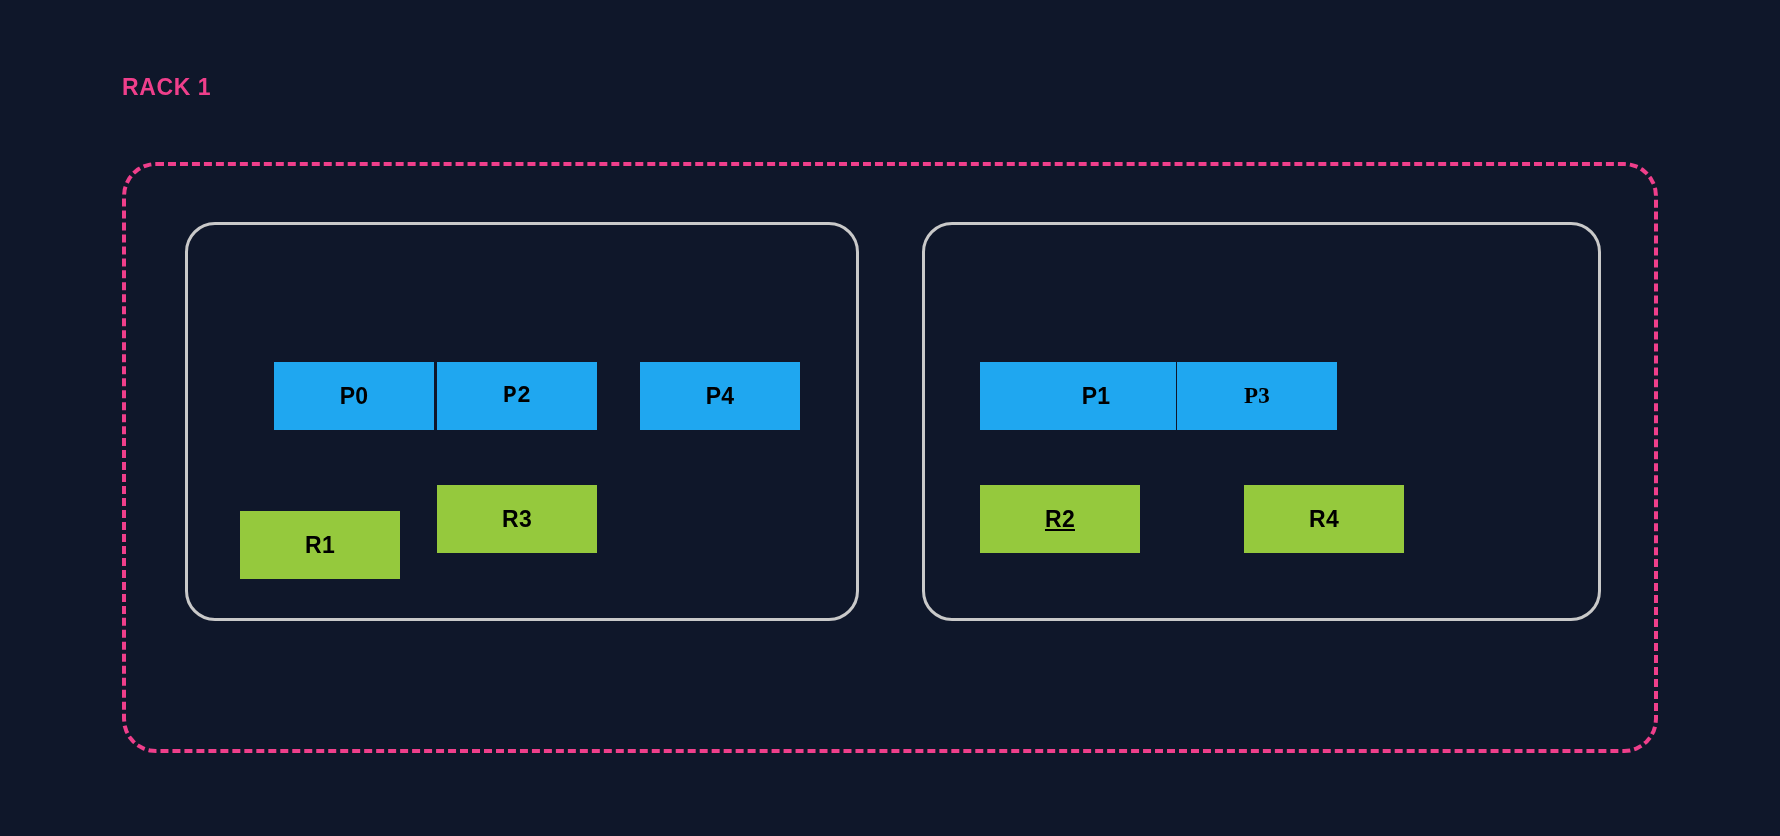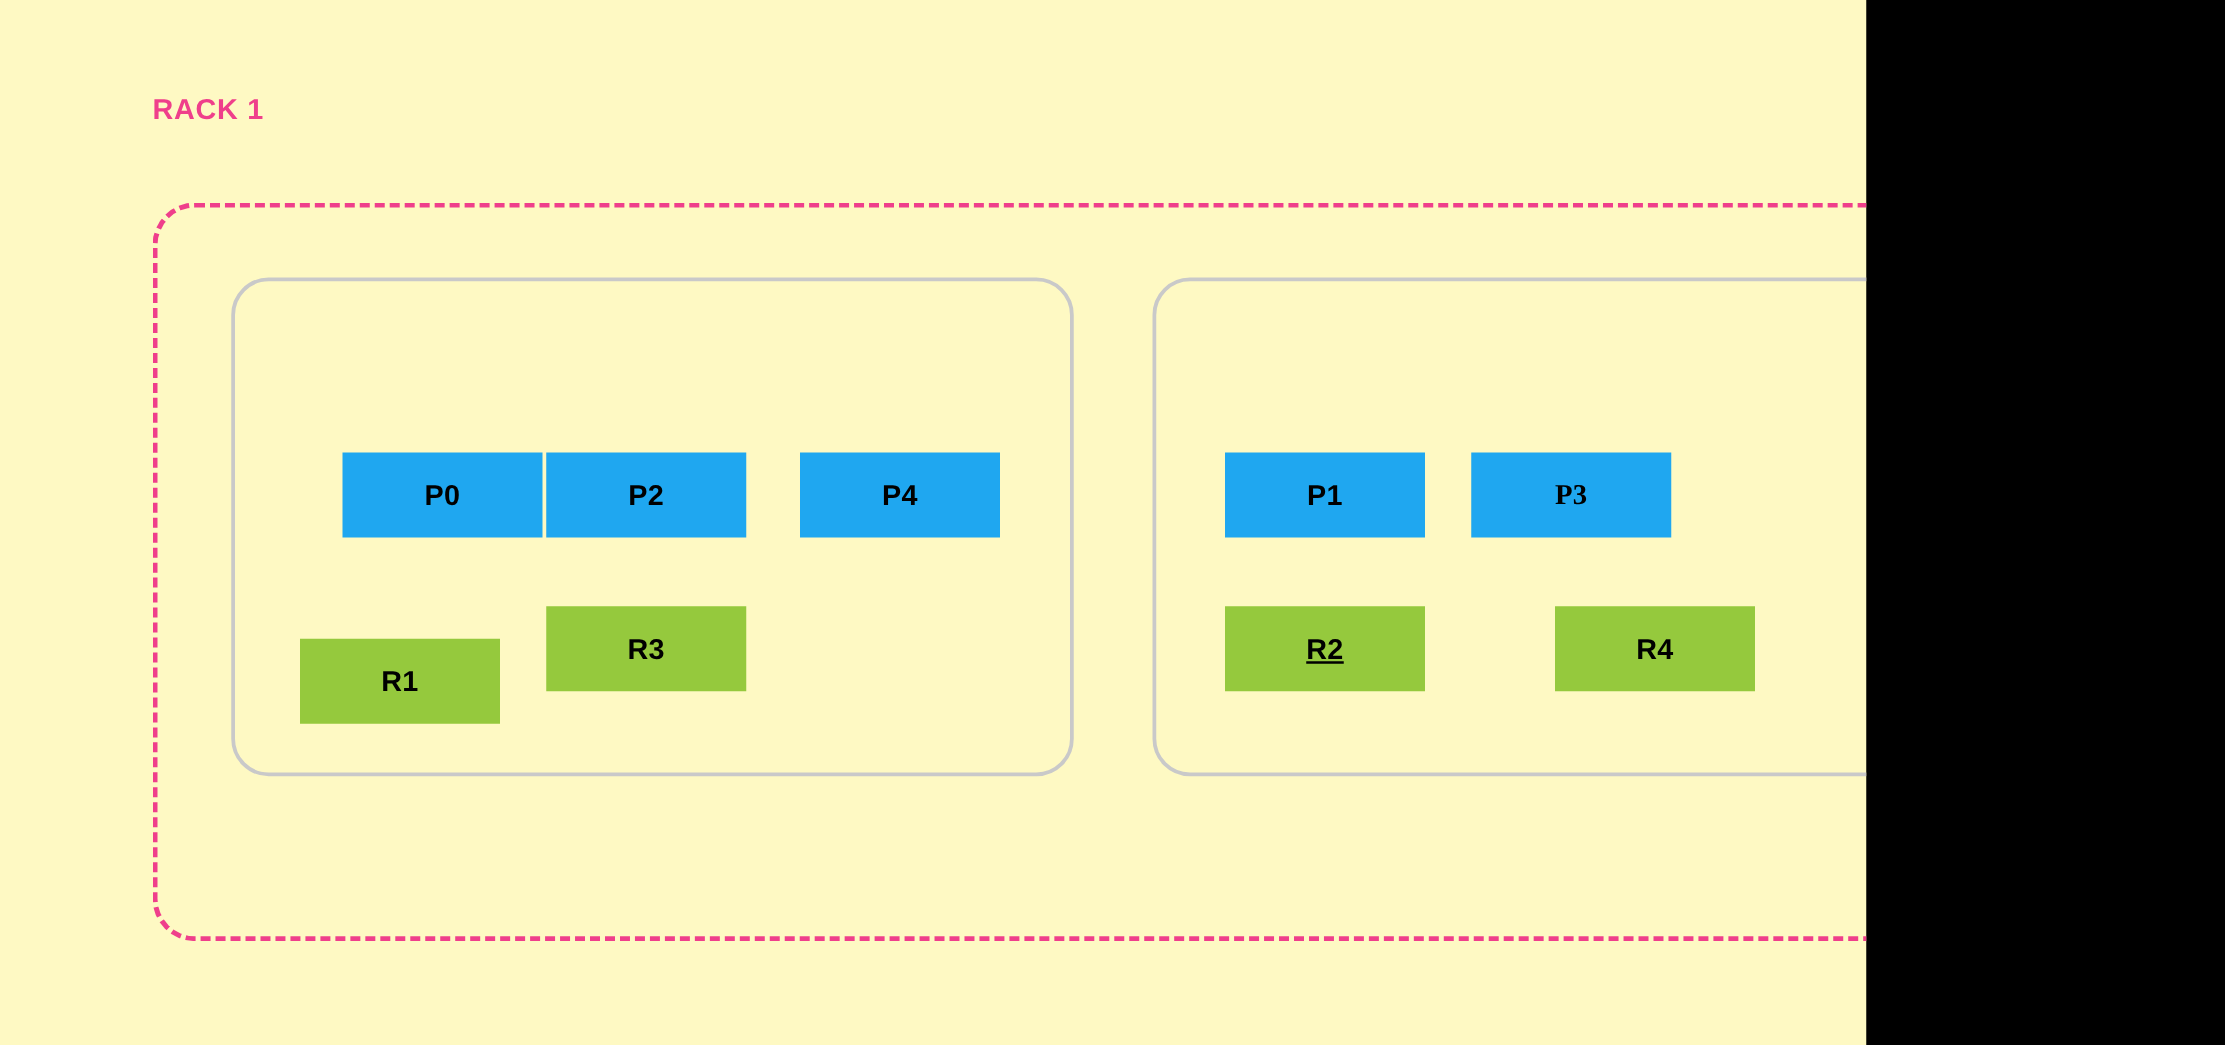--- a/index.html
+++ b/index.html
@@ -6,23 +6,23 @@
   html, body {
     margin: 0;
     padding: 0;
     background: #000000;
   }
   body {
     font-family: "Liberation Sans", sans-serif;
   }
   #canvas {
     position: relative;
-    width: 1493px;
+    width: 1780px;
     height: 836px;
-    background: #fef9c3;
+    background: #0f172a;
     overflow: hidden;
   }
 
   
   .rack-label {
     position: absolute;
     left: 122px;
     top: 74px;
     font-size: 23px;
     font-weight: bold;
@@ -89,25 +89,25 @@
 
   <div class="rack-label">RACK 1</div>
 
   <div class="rack-boundary"></div>
 
   <div class="node-panel left"></div>
 
   <div class="node-panel right"></div>
 
   <div class="block primary" style="left:240px; top:362px;margin-left:34px;">P0</div>
-  <div class="block primary" style="left:437px; top:362px;">P2</div>
+  <div class="block primary" style="left:437px; top:362px;font-family:Liberation Mono, monospace;">P2</div>
   <div class="block primary" style="left:640px; top:362px;">P4</div>
 
   <div class="block replica" style="left:240px; top:485px;margin-top:26px;">R1</div>
   <div class="block replica" style="left:437px; top:485px;">R3</div>
 
-  <div class="block primary" style="left:980px; top:362px;">P1</div>
+  <div class="block primary" style="left:980px; top:362px;padding-left:36px;">P1</div>
   <div class="block primary" style="left:1177px; top:362px;font-family:Liberation Serif, serif;">P3</div>
 
   <div class="block replica" style="left:980px; top:485px;text-decoration:underline;">R2</div>
   <div class="block replica" style="left:1244px; top:485px;">R4</div>
 
 </div>
 
 </body></html>

